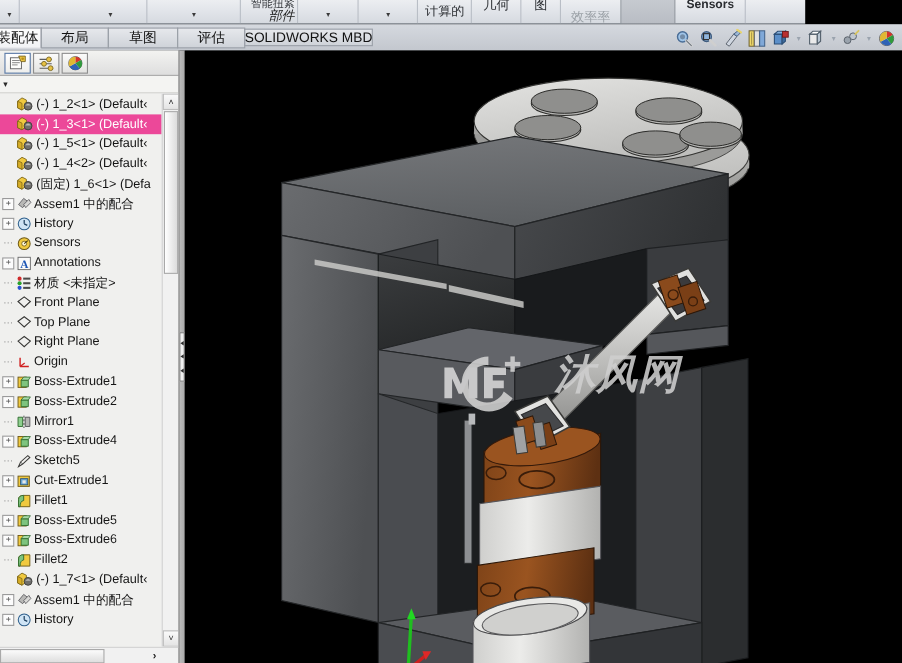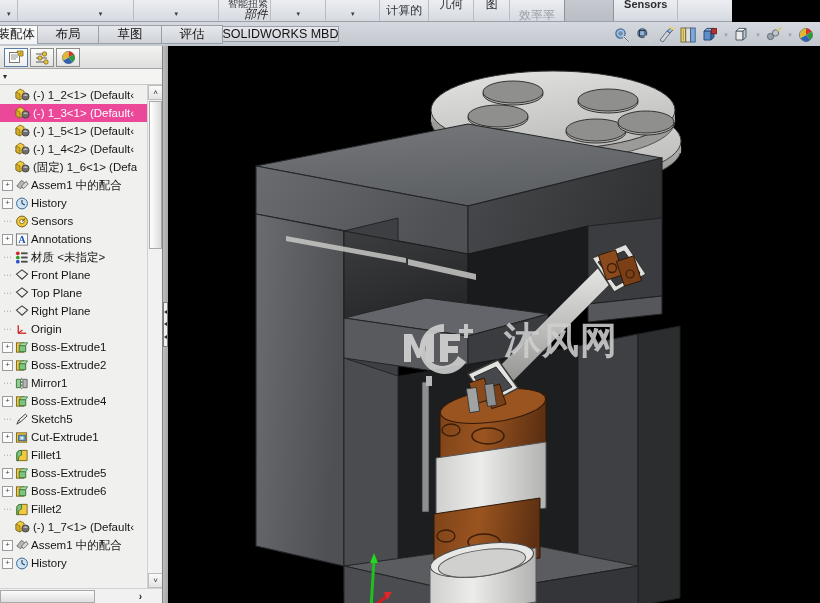--- a/index.html
+++ b/index.html
@@ -265,20 +265,21 @@
     width: 290px; height: 64px;
     opacity: 0.88;
     pointer-events: none;
   }
   .wm-text-cn {
     position: absolute; left: 118px; top: 2px;
     font-size: 37px; font-weight: bold;
     color: #cfcfcf;
     letter-spacing: 1px;
     font-family: "DejaVu Sans", sans-serif;
+    font-style: italic;
   }
   .wm-text-url {
     position: absolute; left: 120px; top: 42px;
     font-size: 17px; font-weight: bold;
     color: #d6d6d6;
     letter-spacing: 0.5px;
   }
 
   
   .triad { position: absolute; left: 186px; top: 505px; width: 62px; height: 78px; }

